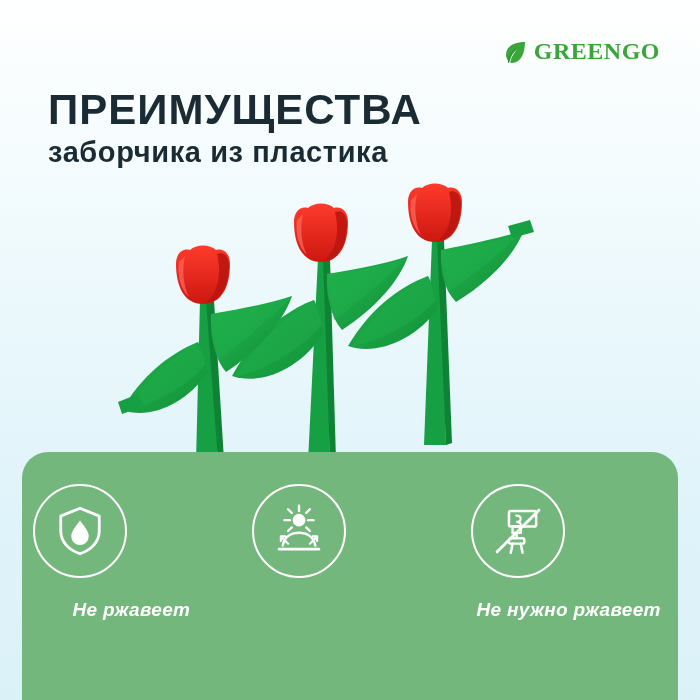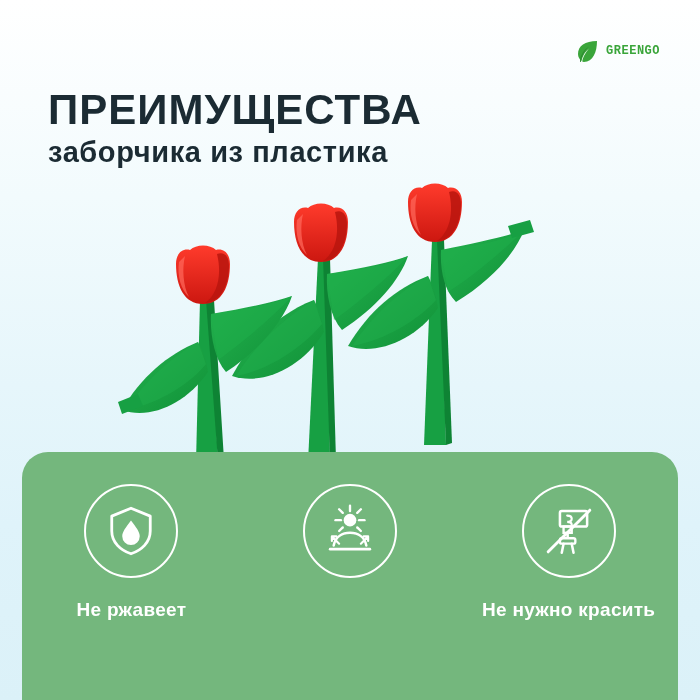--- a/index.html
+++ b/index.html
@@ -28,22 +28,22 @@
     display: flex;
     align-items: center;
     gap: 6px;
   }
   .brand-leaf {
     width: 26px;
     height: 26px;
     display: block;
   }
   .brand-name {
-    font-family: Liberation Mono, monospace;
-    font-size: 12px;
+    font-family: Liberation Serif, serif;
+    font-size: 24px;
     font-weight: bold;
     letter-spacing: 0.5px;
     color: #3aa53a;
   }
   
   .headline {
     position: absolute;
     left: 48px;
     top: 88px;
     font-size: 42px;
@@ -86,21 +86,21 @@
     width: 656px;
     display: flex;
     justify-content: space-around;
     padding-top: 32px;
     box-sizing: border-box;
   }
   .feature {
     width: 196px;
     display: flex;
     flex-direction: column;
-    align-items: center;
+    font-style: italic;
   }
   .badge {
     width: 94px;
     height: 94px;
     border-radius: 50%;
     border: 2px solid #ffffff;
     display: flex;
     align-items: center;
     justify-content: center;
     box-sizing: border-box;
@@ -237,19 +237,19 @@
             <rect x="22" y="10" width="30" height="17" rx="2" fill="none" stroke="#ffffff" stroke-width="2.8"></rect>
             <path d="M30 15 q5 0 5 3.5 t-5 3.5 q5 0 5 3" fill="none" stroke="#ffffff" stroke-width="2.4" stroke-linecap="round"></path>
             <rect x="26" y="27" width="9" height="7" fill="none" stroke="#ffffff" stroke-width="2.6"></rect>
             <line x1="30.5" y1="34" x2="30.5" y2="40" stroke="#ffffff" stroke-width="2.8"></line>
             <rect x="22" y="40" width="17" height="6" rx="2" fill="none" stroke="#ffffff" stroke-width="2.6"></rect>
             <line x1="26" y1="46" x2="24" y2="56" stroke="#ffffff" stroke-width="2.8" stroke-linecap="round"></line>
             <line x1="35" y1="46" x2="37" y2="56" stroke="#ffffff" stroke-width="2.8" stroke-linecap="round"></line>
             <line x1="9" y1="55" x2="55" y2="9" stroke="#ffffff" stroke-width="3.2" stroke-linecap="round"></line>
           </svg>
         </div>
-        <div class="feature-label">Не нужно красить</div>
+        <div class="feature-label">Не нужно ржавеет</div>
       </div>
 
     </div>
   </div>
 
 </div>
 
 </body></html>

